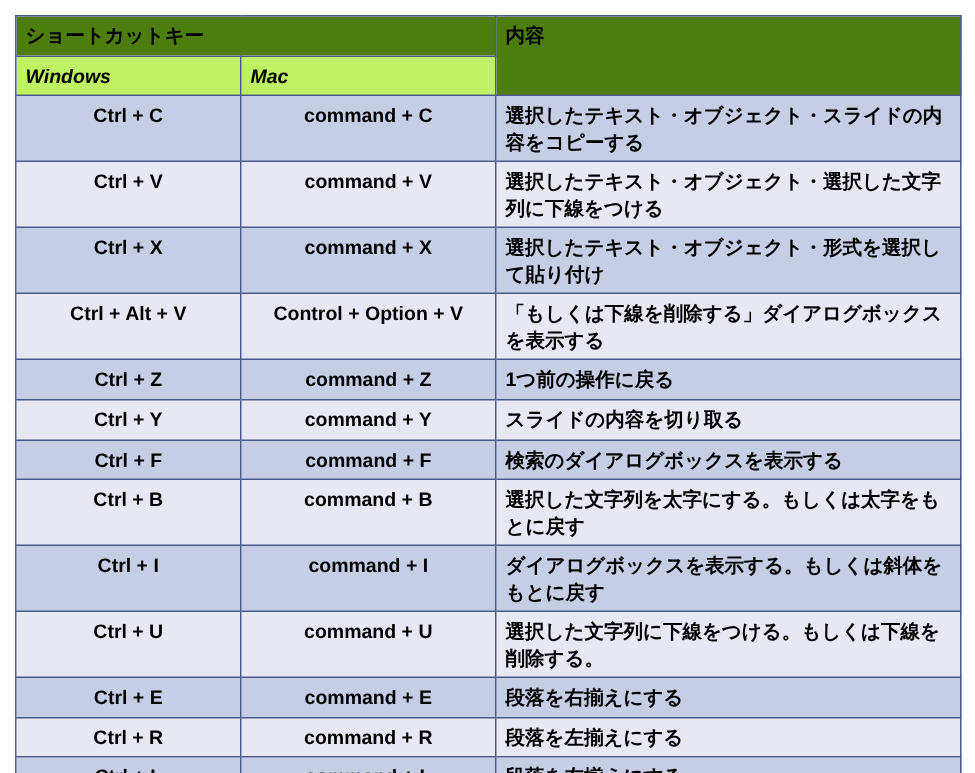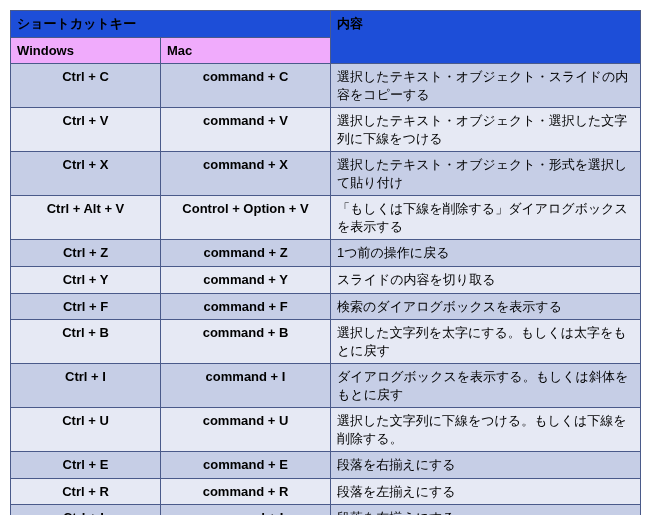--- a/index.html
+++ b/index.html
@@ -17,30 +17,32 @@
   }
   col.win { width: 150px; }
   col.mac { width: 170px; }
   col.desc { width: 310px; }
   th, td {
     border: 1px solid #4a5a8a;
     padding: 4px 6px;
     text-align: left;
     vertical-align: top;
     line-height: 1.35;
+    font-weight: bold;
   }
   th {
     font-weight: bold;
   }
   .hdr-top {
-    background: #1d4ed8;
+    background: #4d7c0f;
     margin-top: 36px;
   }
   .hdr-sub {
-    background: #f0abfc;
+    background: #bef264;
+    font-style: italic;
   }
   tbody tr:nth-child(odd)  { background: #c6cee6; }
   tbody tr:nth-child(even) { background: #e6e9f4; }
   tbody td:first-child,
   tbody td:nth-child(2) {
     font-weight: bold;
     text-align: center;
   }
 </style>
 </head>

